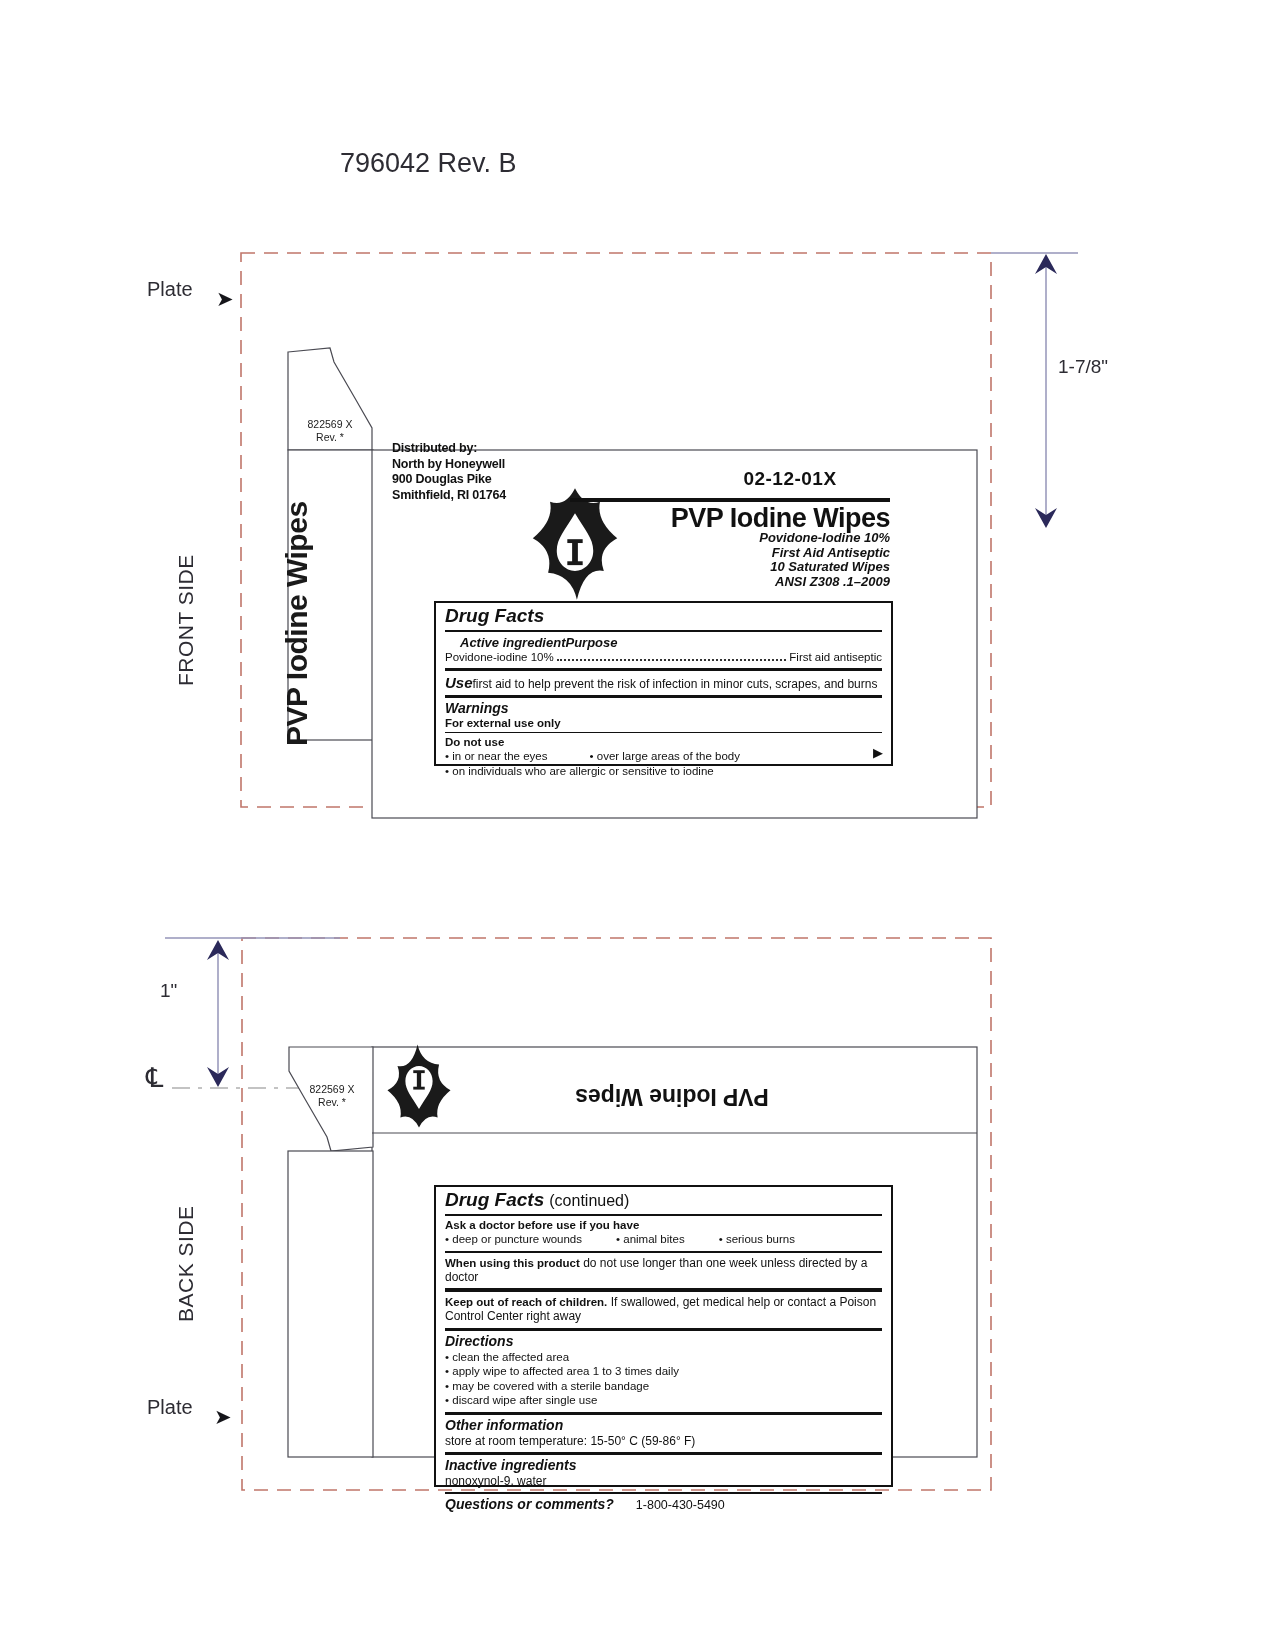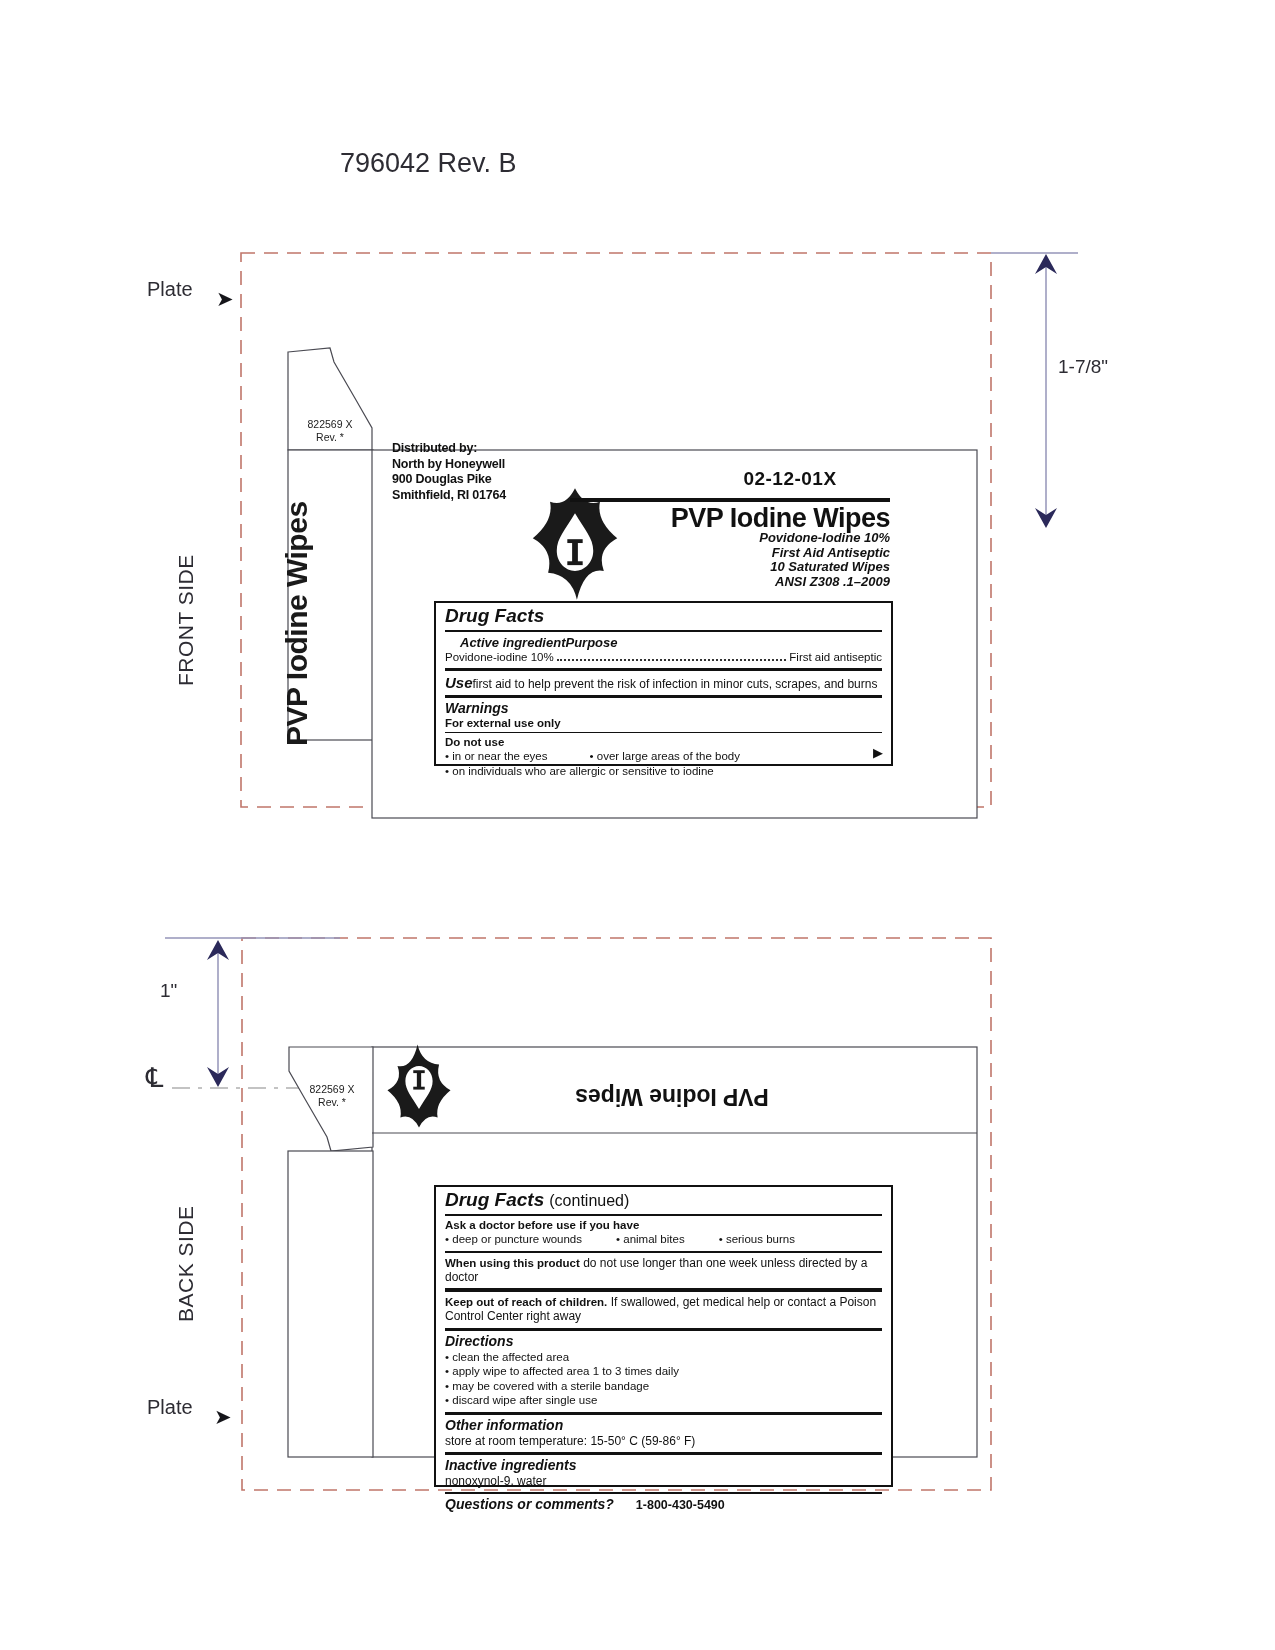--- a/index.html
+++ b/index.html
@@ -40,21 +40,21 @@
   .use-row .sec-h{font-size:15px;padding:0;}
   .body-t{font-size:12px;line-height:14px;}
   .sub-h{font-size:11.5px;font-weight:bold;line-height:13px;}
   .uline{border-bottom:1.5px solid #111;padding-bottom:2px;}
   .bull{font-size:11.5px;line-height:14.5px;}
   .bull::before{content:"•  ";}
   .brow{display:flex;}
   .inline-row{padding:3px 0 4px;font-size:12px;line-height:14px;}
   .inline-row b{font-size:11.5px;}
   .q-row{display:flex;align-items:baseline;gap:22px;padding:2px 0;}
-  .q-row .phone{font-size:12.5px;font-weight:bold;}
+  .q-row .phone{font-size:12.5px;font-weight:normal;}
   .cont-arrow{position:absolute;right:8px;bottom:5px;font-size:13px;line-height:1;color:#111;}
 </style>
 </head>
 <body>
 
 <svg class="overlay" width="1275" height="1650">
 
   <rect x="241" y="253" width="750" height="554" fill="none" stroke="#c0766a" stroke-width="1.6" stroke-dasharray="14 9"></rect>
   <rect x="242" y="938" width="749" height="552" fill="none" stroke="#c0766a" stroke-width="1.6" stroke-dasharray="14 9"></rect>
 

